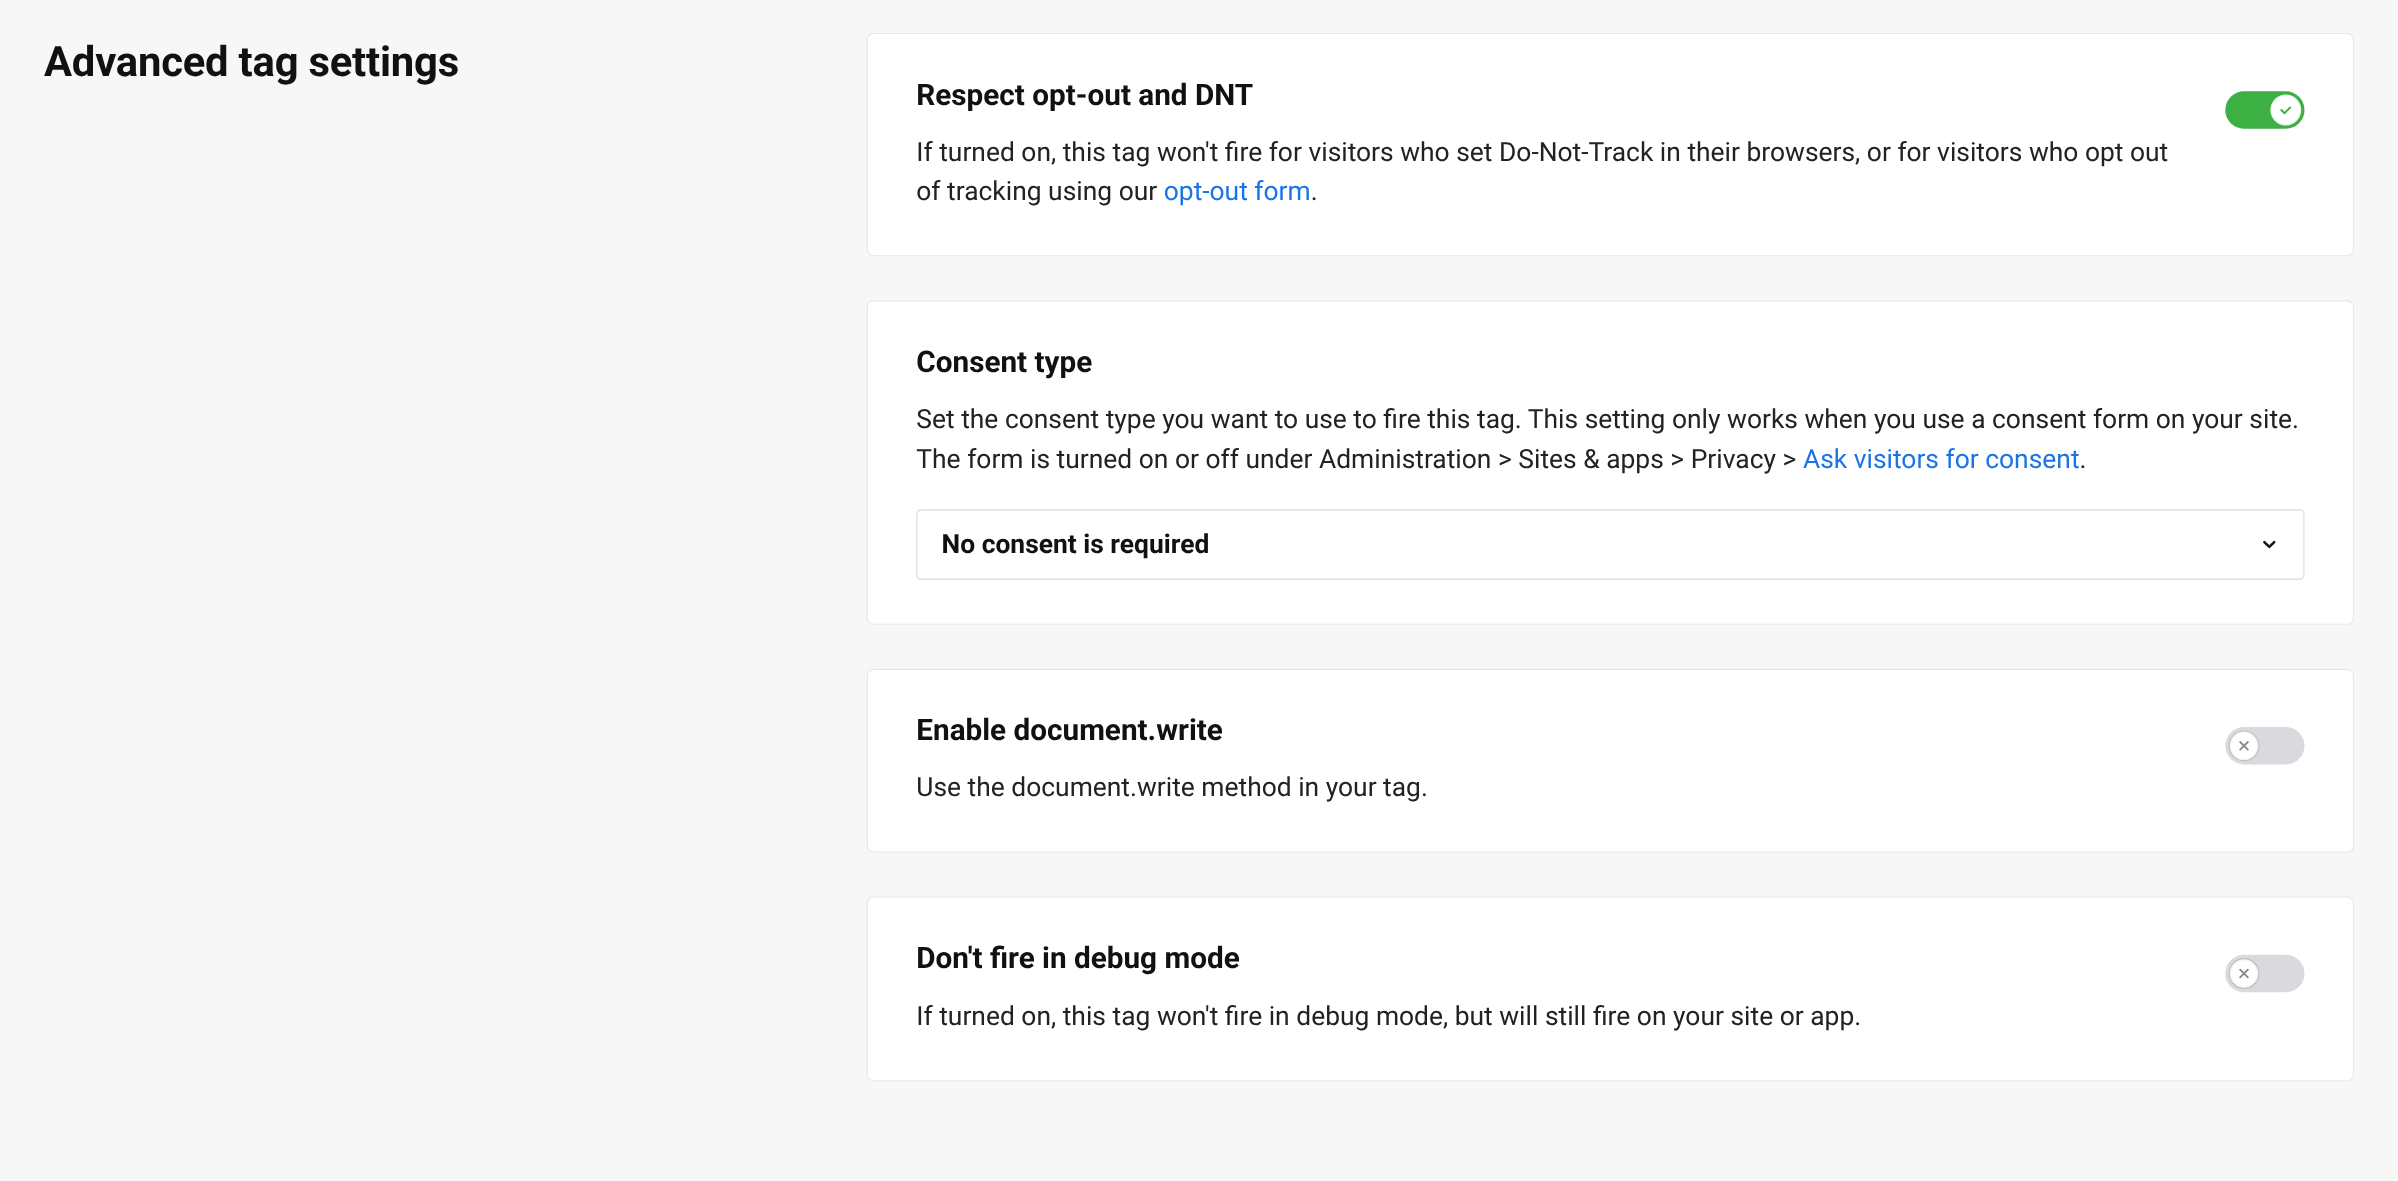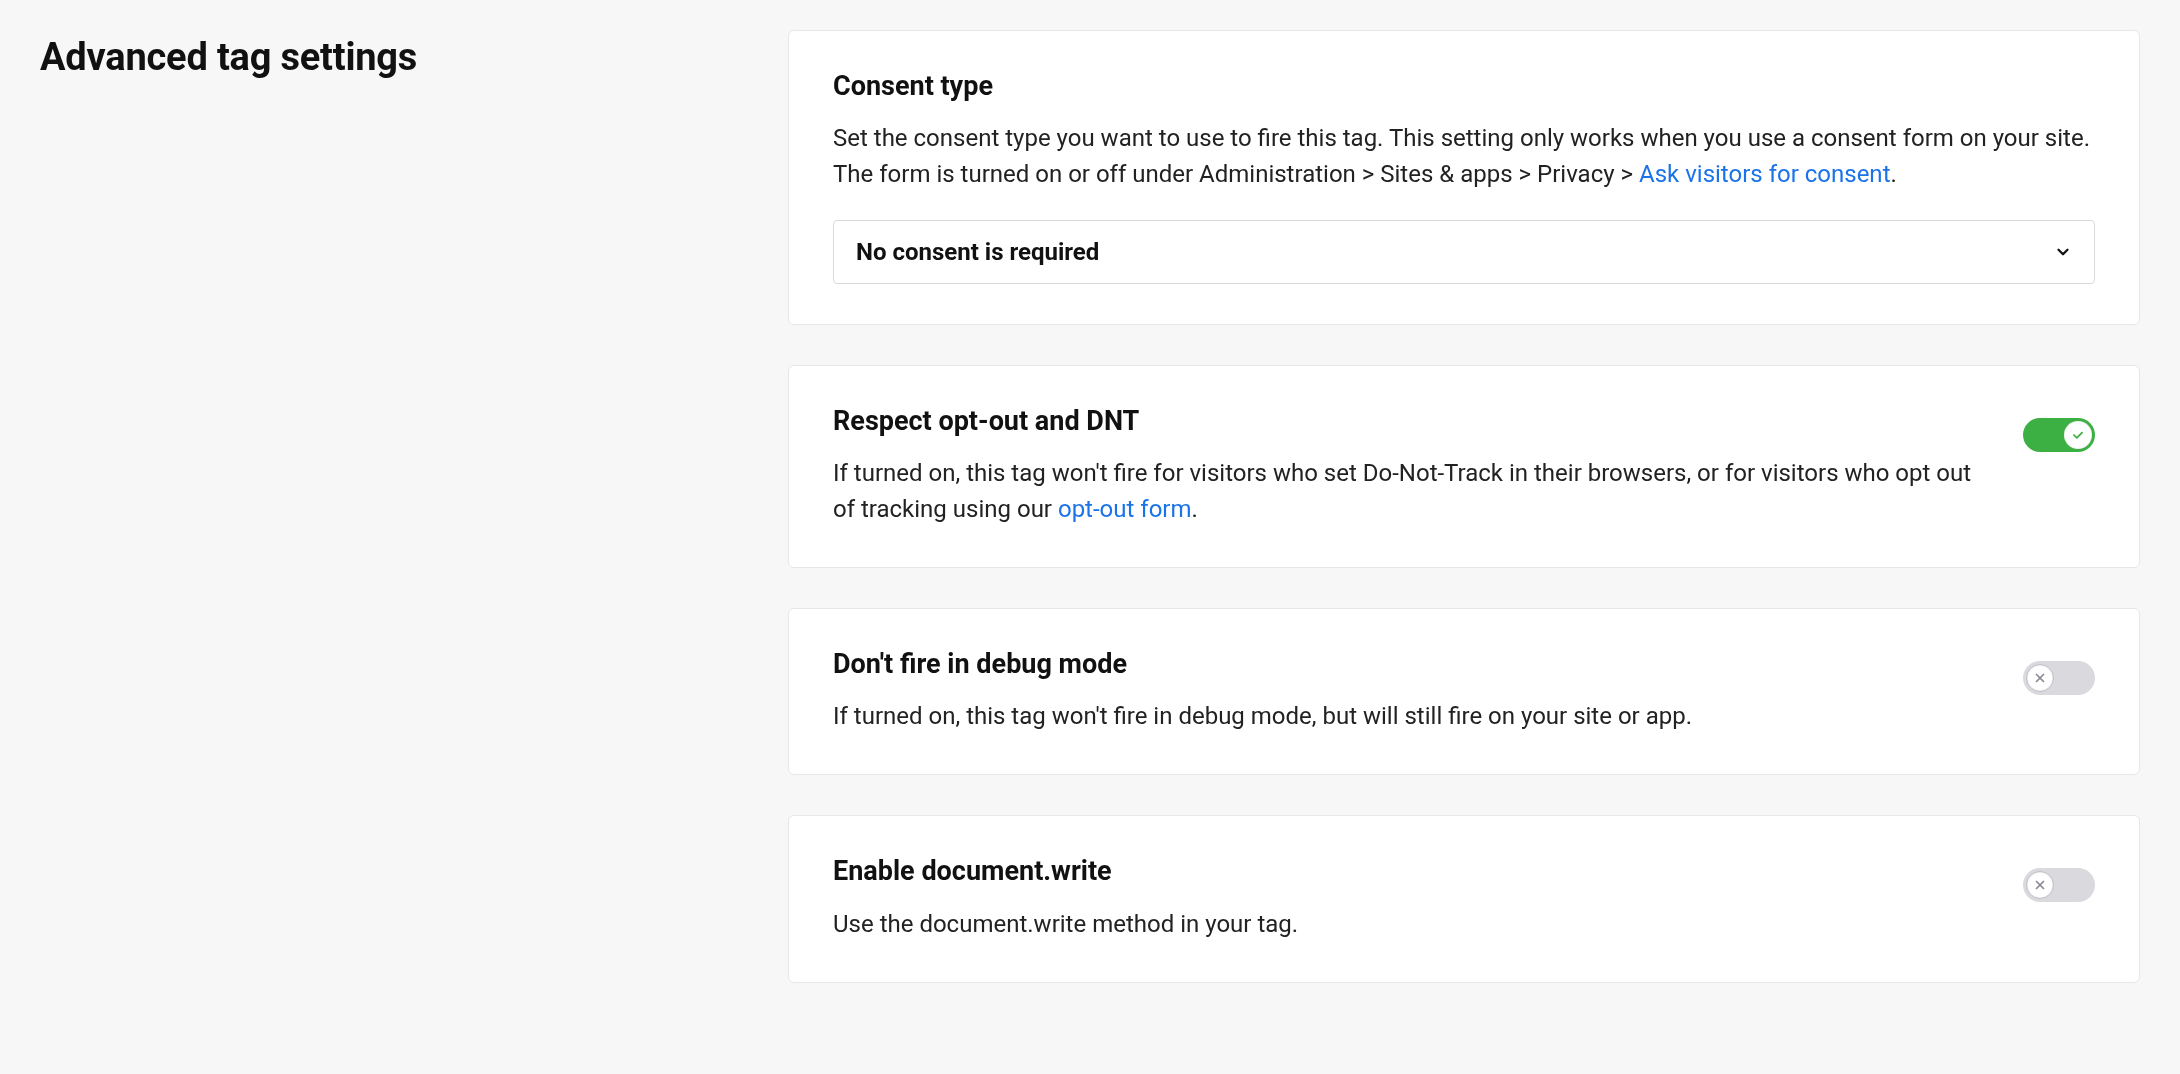--- a/index.html
+++ b/index.html
@@ -135,72 +135,72 @@
 <body>
 
 <div class="page">
   <div class="left-col">
     <h1 class="page-title">Advanced tag settings</h1>
   </div>
   <div class="right-col">
 
     <div class="card">
       <div class="card-body">
+        <div class="card-title">Respect opt-out and DNT</div>
+        <p class="card-desc">
+          <span>If turned on, this tag won't fire for visitors who set Do-Not-Track in their browsers, or for visitors who opt out of tracking using our </span><a class="link">opt-out form</a><span>.</span>
+        </p>
+      </div>
+      <div class="toggle toggle-on">
+        <div class="toggle-track"></div>
+        <div class="toggle-knob">
+          <svg viewBox="0 0 24 24" fill="none" stroke-width="3" stroke-linecap="round" stroke-linejoin="round">
+              <polyline points="5 12 10 17 19 8"></polyline>
+            </svg>
+        </div>
+      </div>
+    </div>
+
+    <div class="card">
+      <div class="card-body">
         <div class="card-title">Consent type</div>
         <p class="card-desc">
           <span>Set the consent type you want to use to fire this tag. This setting only works when you use a consent form on your site. The form is turned on or off under Administration &gt; Sites &amp; apps &gt; Privacy &gt; </span><a class="link">Ask visitors for consent</a><span>.</span>
         </p>
         <div class="select">
           <span class="select-value">No consent is required</span>
           <span class="chevron">
             <svg viewBox="0 0 24 24" fill="none" stroke="#111" stroke-width="3" stroke-linecap="round" stroke-linejoin="round">
                 <polyline points="6 9 12 15 18 9"></polyline>
               </svg>
           </span>
         </div>
       </div>
     </div>
 
     <div class="card">
       <div class="card-body">
-        <div class="card-title">Respect opt-out and DNT</div>
-        <p class="card-desc">
-          <span>If turned on, this tag won't fire for visitors who set Do-Not-Track in their browsers, or for visitors who opt out of tracking using our </span><a class="link">opt-out form</a><span>.</span>
-        </p>
-      </div>
-      <div class="toggle toggle-on">
-        <div class="toggle-track"></div>
-        <div class="toggle-knob">
-          <svg viewBox="0 0 24 24" fill="none" stroke-width="3" stroke-linecap="round" stroke-linejoin="round">
-              <polyline points="5 12 10 17 19 8"></polyline>
-            </svg>
-        </div>
-      </div>
-    </div>
-
-    <div class="card">
-      <div class="card-body">
-        <div class="card-title">Don't fire in debug mode</div>
-        <p class="card-desc">If turned on, this tag won't fire in debug mode, but will still fire on your site or app.</p>
+        <div class="card-title">Enable document.write</div>
+        <p class="card-desc">Use the document.write method in your tag.</p>
       </div>
       <div class="toggle toggle-off">
         <div class="toggle-track"></div>
         <div class="toggle-knob">
           <svg viewBox="0 0 24 24" fill="none" stroke-width="3" stroke-linecap="round" stroke-linejoin="round">
               <line x1="6" y1="6" x2="18" y2="18"></line>
               <line x1="18" y1="6" x2="6" y2="18"></line>
             </svg>
         </div>
       </div>
     </div>
 
     <div class="card">
       <div class="card-body">
-        <div class="card-title">Enable document.write</div>
-        <p class="card-desc">Use the document.write method in your tag.</p>
+        <div class="card-title">Don't fire in debug mode</div>
+        <p class="card-desc">If turned on, this tag won't fire in debug mode, but will still fire on your site or app.</p>
       </div>
       <div class="toggle toggle-off">
         <div class="toggle-track"></div>
         <div class="toggle-knob">
           <svg viewBox="0 0 24 24" fill="none" stroke-width="3" stroke-linecap="round" stroke-linejoin="round">
               <line x1="6" y1="6" x2="18" y2="18"></line>
               <line x1="18" y1="6" x2="6" y2="18"></line>
             </svg>
         </div>
       </div>

